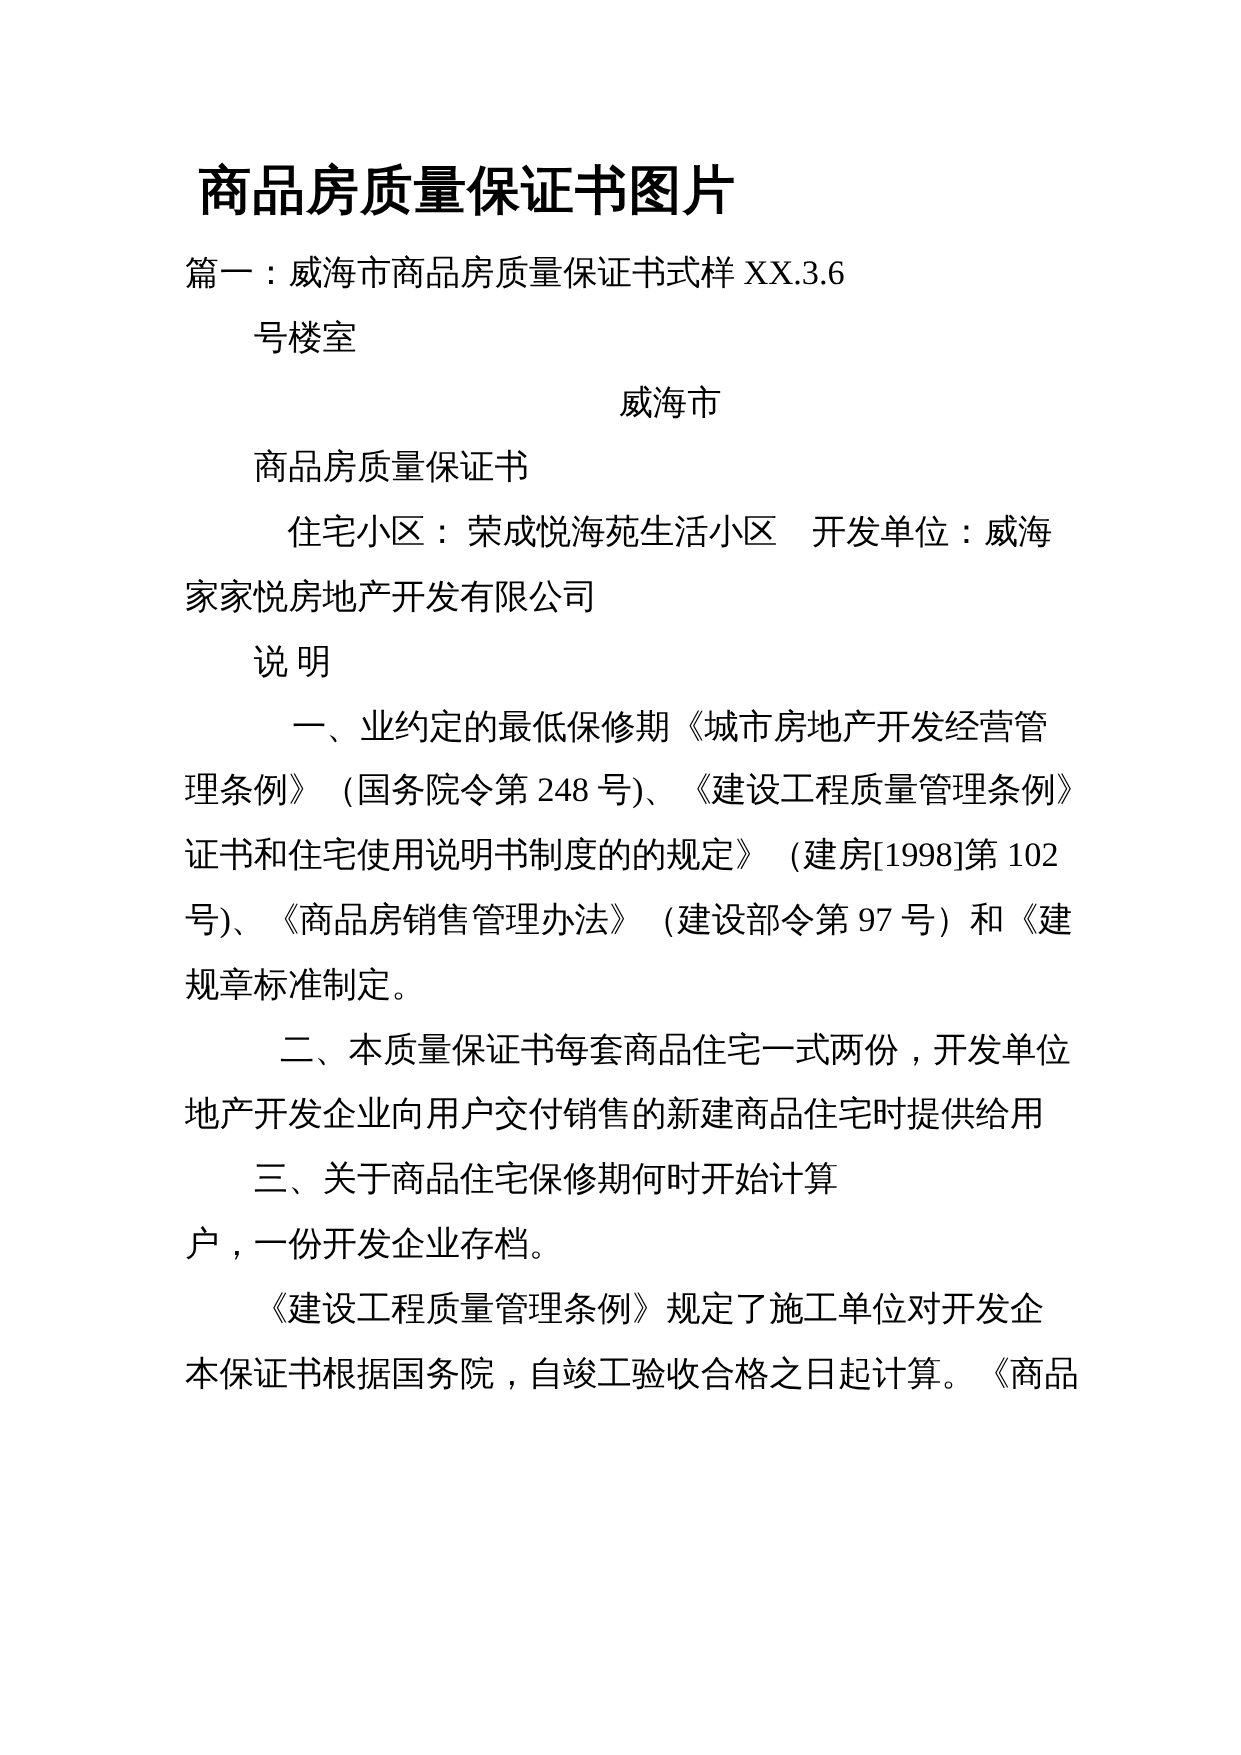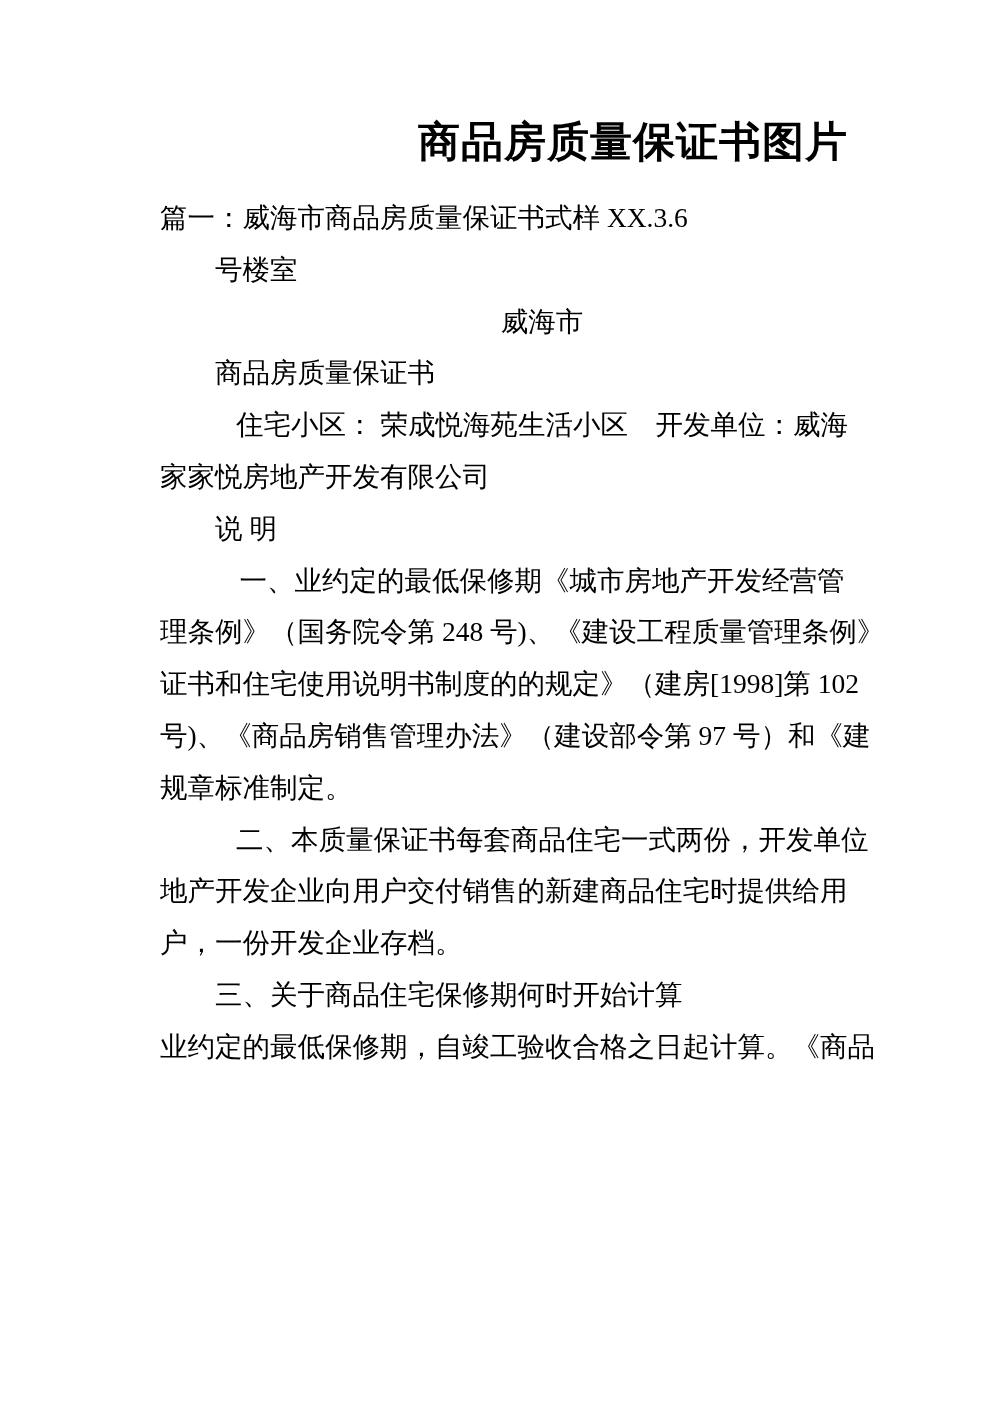--- a/index.html
+++ b/index.html
@@ -20,40 +20,39 @@
     left: 148px;
     top: 0;
     width: 700px;
     height: 1404px;
   }
   .title {
     position: absolute;
     top: 112px;
     left: 0;
     width: 100%;
-    margin: 0;
-    text-align: right;
+    margin: 11px;
+    text-align: left;
     font-size: 42px;
     font-weight: bold;
     line-height: 60px;
     white-space: nowrap;
     letter-spacing: 1px;
   }
   .lines {
     position: absolute;
     top: 192px;
     left: 0;
     width: 100%;
   }
   .line {
     height: 51.8px;
     line-height: 51.8px;
     font-size: 27.5px;
     white-space: nowrap;
-    margin-left: 12px;
   }
   .in2 { padding-left: 55px; }
   .in3 { padding-left: 76px; text-align: center; }
 </style>
 </head>
 <body>
 
 <div class="doc">
   <h1 class="title">商品房质量保证书图片</h1>
   <div class="lines">
@@ -64,17 +63,18 @@
     <div class="line in3">住宅小区： 荣成悦海苑生活小区　开发单位：威海</div>
     <div class="line">家家悦房地产开发有限公司</div>
     <div class="line in2">说  明</div>
     <div class="line in3">一、业约定的最低保修期《城市房地产开发经营管</div>
     <div class="line">理条例》（国务院令第 248 号)、《建设工程质量管理条例》</div>
     <div class="line">证书和住宅使用说明书制度的的规定》（建房[1998]第 102</div>
     <div class="line">号)、《商品房销售管理办法》（建设部令第 97 号）和《建</div>
     <div class="line">规章标准制定。</div>
     <div class="line in3">二、本质量保证书每套商品住宅一式两份，开发单位</div>
     <div class="line">地产开发企业向用户交付销售的新建商品住宅时提供给用</div>
+    <div class="line in2">三、关于商品住宅保修期何时开始计算</div>
     <div class="line">户，一份开发企业存档。</div>
-    <div class="line in2">三、关于商品住宅保修期何时开始计算</div>
-    <div class="line">业约定的最低保修期，自竣工验收合格之日起计算。《商品</div>
+    <div class="line in2">《建设工程质量管理条例》规定了施工单位对开发企</div>
+    <div class="line">本保证书根据国务院，自竣工验收合格之日起计算。《商品</div>
   </div>
 </div>
 
 </body></html>

